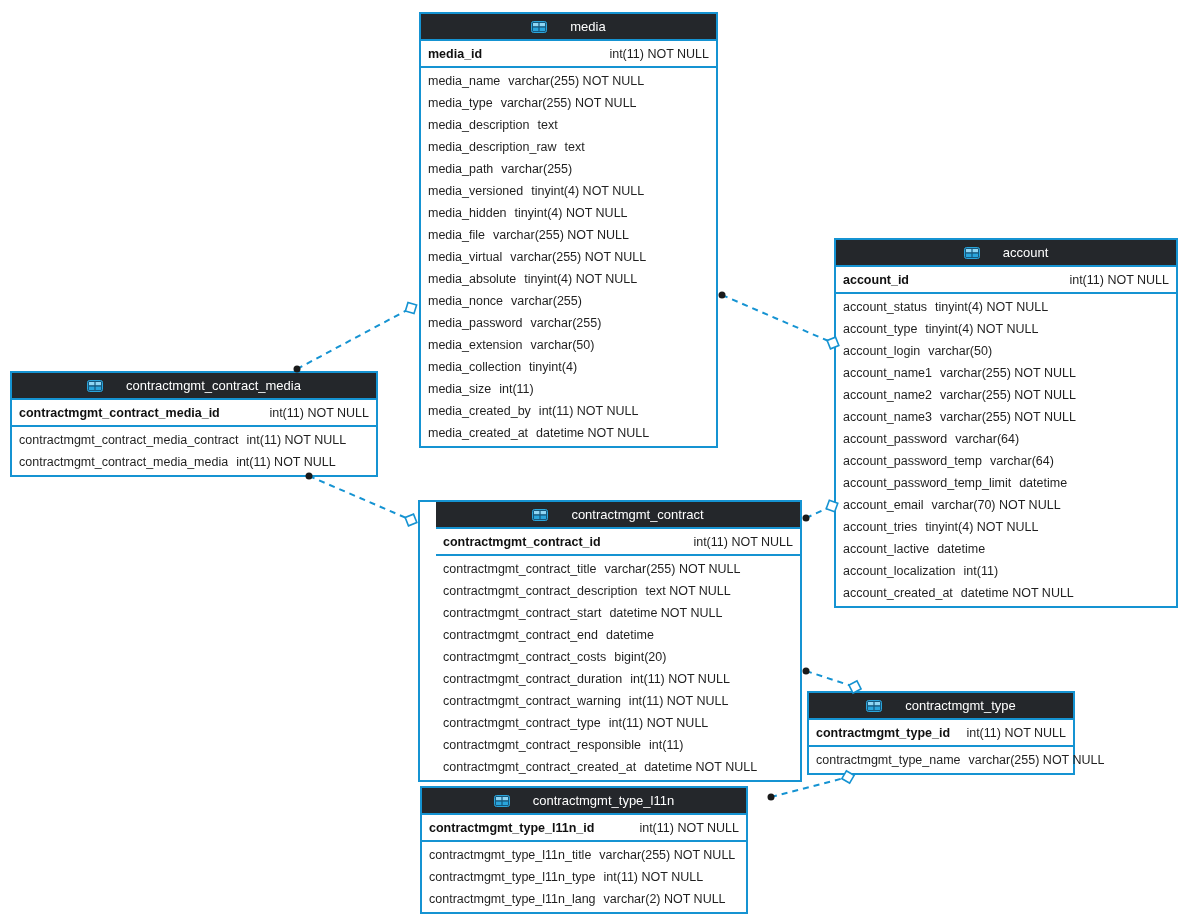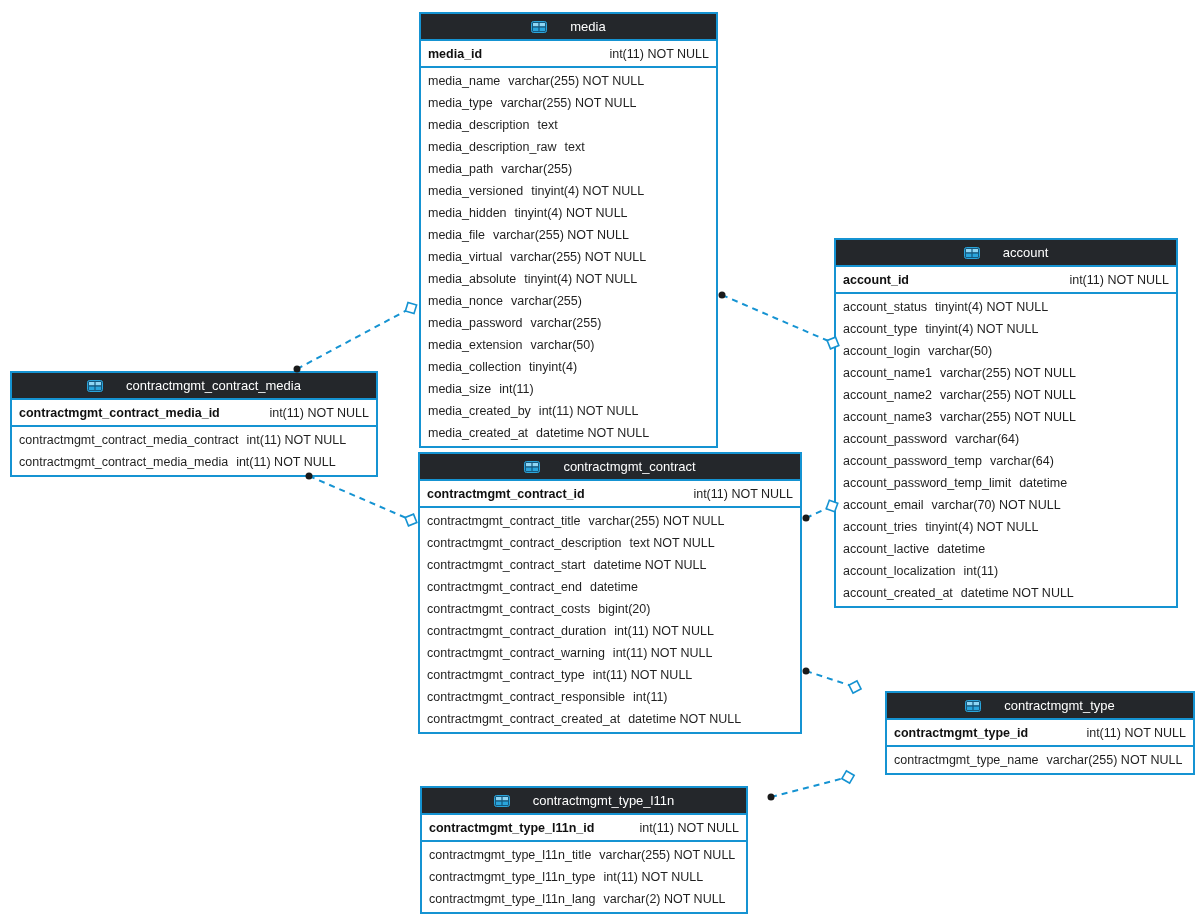--- a/index.html
+++ b/index.html
@@ -274,21 +274,21 @@
           <span class="col-name">contractmgmt_contract_media_contract</span>
           <span class="col-type">int(11) NOT NULL</span>
         </div>
         <div class="f-row">
           <span class="col-name">contractmgmt_contract_media_media</span>
           <span class="col-type">int(11) NOT NULL</span>
         </div>
       </div>
   </div>
 
-  <div class="db-table" style="left:418px;top:452px;width:384px;">
+  <div class="db-table" style="left:418px;top:500px;width:384px;padding-left:16px;">
     <div class="tbl-header">
       <span class="tbl-icon">
         <svg width="16" height="12" viewBox="0 0 16 12">
             <rect x="0.5" y="0.5" width="15" height="11" rx="2" fill="#15587e" stroke="#2aa5dc"></rect>
             <rect x="2" y="2" width="5.4" height="3.2" fill="#8fd6f4"></rect>
             <rect x="8.6" y="2" width="5.4" height="3.2" fill="#8fd6f4"></rect>
             <rect x="2" y="6.6" width="5.4" height="3.4" fill="#2aa5dc"></rect>
             <rect x="8.6" y="6.6" width="5.4" height="3.4" fill="#2aa5dc"></rect>
           </svg>
       </span>
@@ -335,21 +335,21 @@
           <span class="col-name">contractmgmt_contract_responsible</span>
           <span class="col-type">int(11)</span>
         </div>
         <div class="f-row">
           <span class="col-name">contractmgmt_contract_created_at</span>
           <span class="col-type">datetime NOT NULL</span>
         </div>
       </div>
   </div>
 
-  <div class="db-table" style="left:885px;top:691px;width:310px;">
+  <div class="db-table" style="left:807px;top:691px;width:268px;">
     <div class="tbl-header">
       <span class="tbl-icon">
         <svg width="16" height="12" viewBox="0 0 16 12">
             <rect x="0.5" y="0.5" width="15" height="11" rx="2" fill="#15587e" stroke="#2aa5dc"></rect>
             <rect x="2" y="2" width="5.4" height="3.2" fill="#8fd6f4"></rect>
             <rect x="8.6" y="2" width="5.4" height="3.2" fill="#8fd6f4"></rect>
             <rect x="2" y="6.6" width="5.4" height="3.4" fill="#2aa5dc"></rect>
             <rect x="8.6" y="6.6" width="5.4" height="3.4" fill="#2aa5dc"></rect>
           </svg>
       </span>

